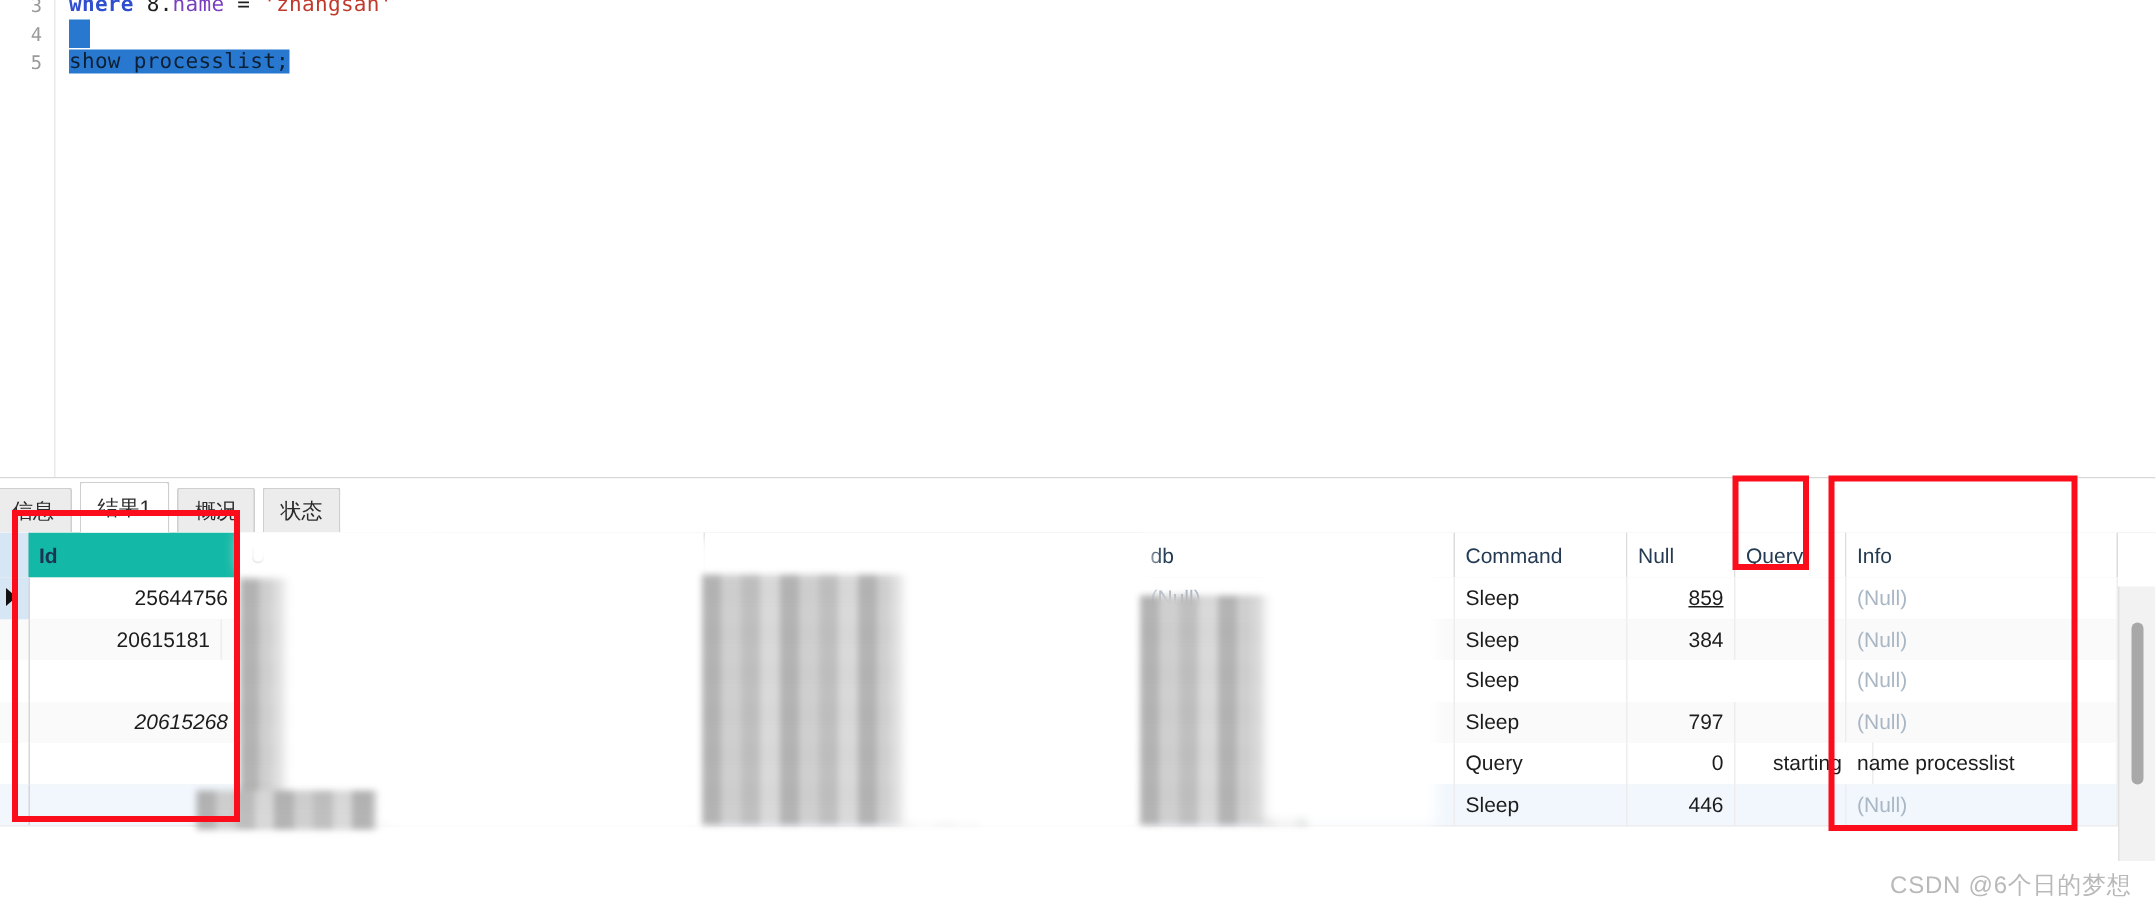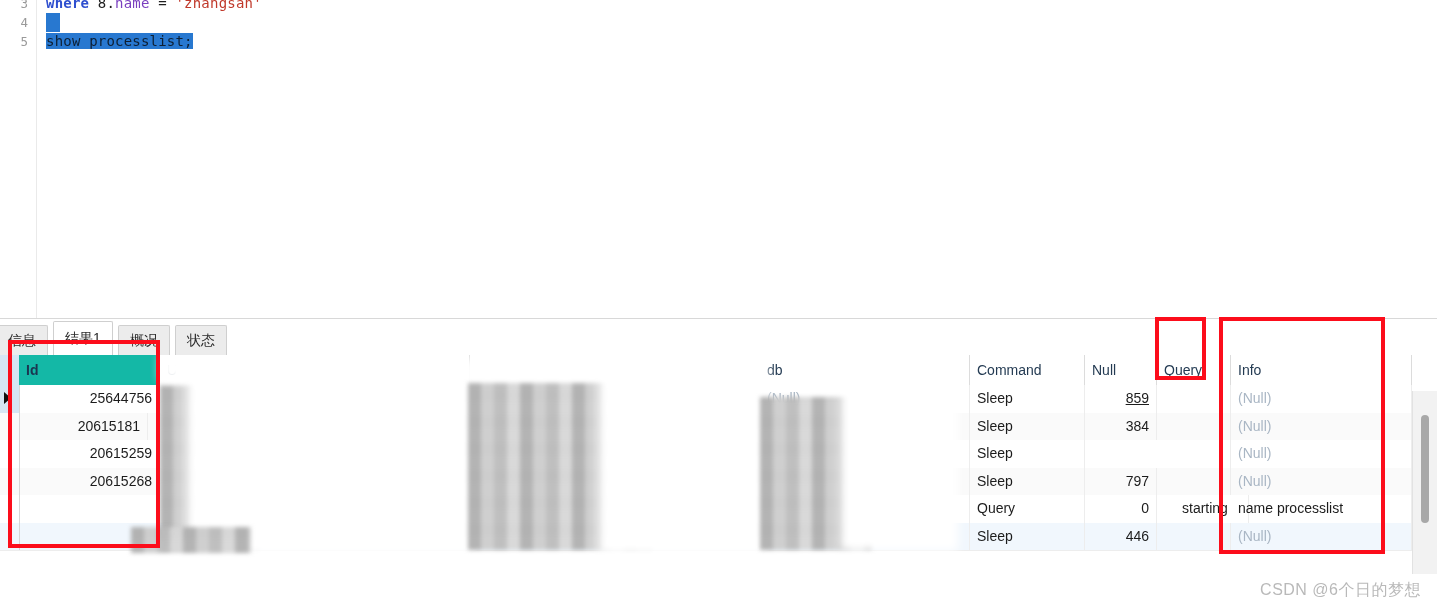--- a/index.html
+++ b/index.html
@@ -321,33 +321,32 @@
         <div class="cell" style="left:470px;  width:290px;"></div>
         <div class="cell" style="left:760px;  width:210px;"></div>
         <div class="cell" style="left:970px;  width:115px;">Sleep</div>
         <div class="cell num" style="left:1085px; width:72px;">384</div>
         <div class="cell" style="left:1157px; width:74px;"></div>
         <div class="cell null" style="left:1231px; width:181px;">(Null)</div>
       </div>
 
       <div class="row odd" style="top:85px;">
         <div class="rowhdr"></div>
-        <div class="cell num" style="left:19px;   width:141px;">20615259</div>
         <div class="cell" style="left:160px;  width:310px;"></div>
         <div class="cell" style="left:470px;  width:290px;"></div>
         <div class="cell" style="left:760px;  width:210px;"></div>
         <div class="cell" style="left:970px;  width:115px;">Sleep</div>
         <div class="cell num" style="left:1085px; width:72px;margin-top:40px;">603</div>
         <div class="cell" style="left:1157px; width:74px;"></div>
         <div class="cell null" style="left:1231px; width:181px;">(Null)</div>
       </div>
 
       <div class="row even" style="top:112.5px;">
         <div class="rowhdr"></div>
-        <div class="cell num" style="left:19px;   width:141px;">20615268</div>
+        <div class="cell num" style="left:19px;   width:141px;font-style:italic;">20615268</div>
         <div class="cell" style="left:160px;  width:310px;"></div>
         <div class="cell" style="left:470px;  width:290px;"></div>
         <div class="cell" style="left:760px;  width:210px;"></div>
         <div class="cell" style="left:970px;  width:115px;">Sleep</div>
         <div class="cell num" style="left:1085px; width:72px;">797</div>
         <div class="cell" style="left:1157px; width:74px;"></div>
         <div class="cell null" style="left:1231px; width:181px;">(Null)</div>
       </div>
 
       <div class="row odd" style="top:140px;">

